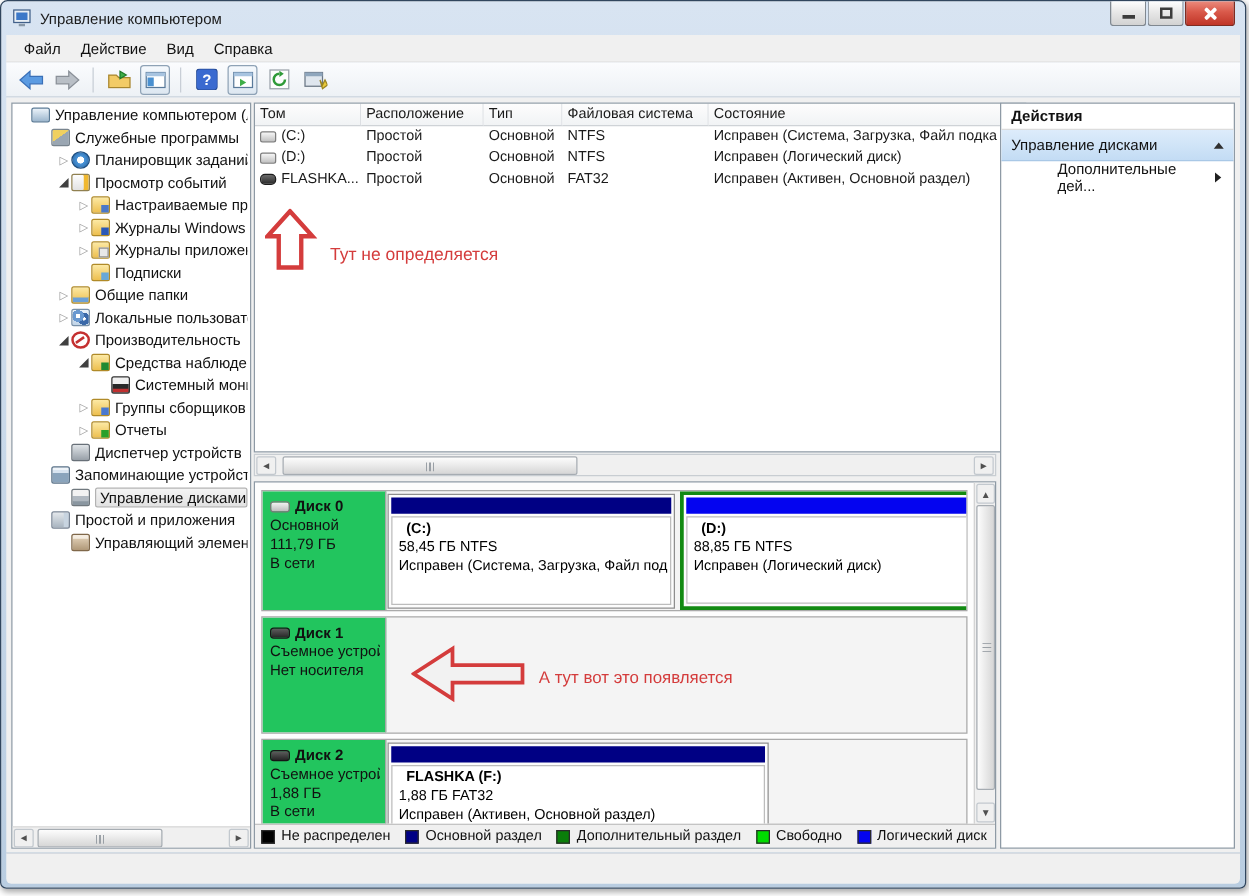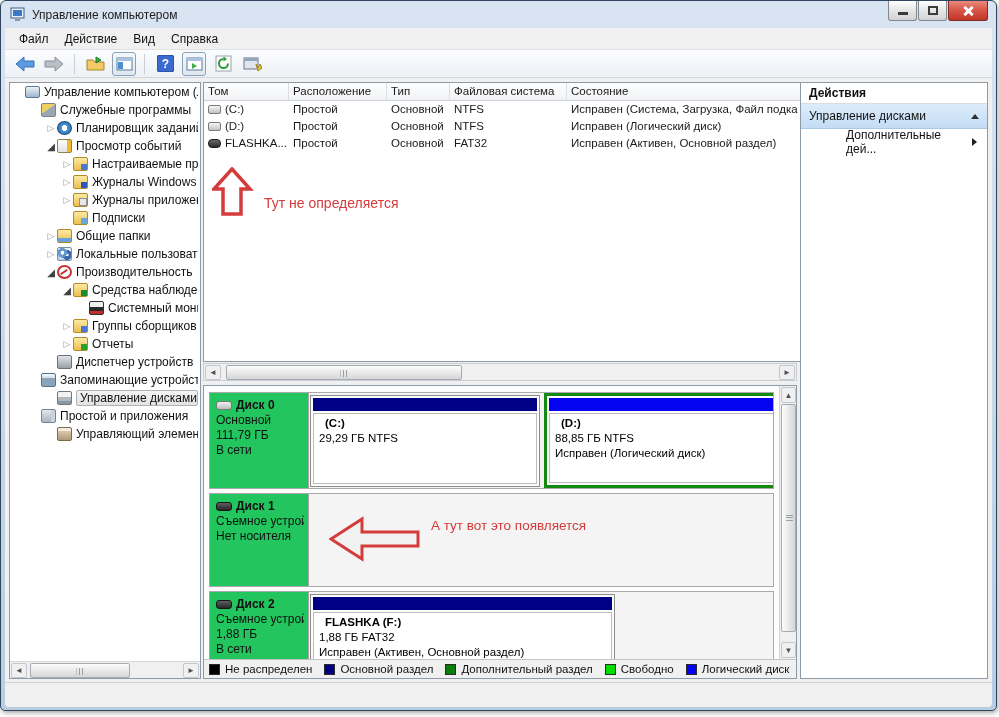--- a/index.html
+++ b/index.html
@@ -364,21 +364,22 @@
               <span>Диск 0</span>
             </div>
           <div class="dline">Основной</div>
           <div class="dline">111,79 ГБ</div>
           <div class="dline">В сети</div>
         </div>
         <div class="part" style="left:100px;top:2px;width:230px;height:92px">
           <div class="pbar" style="background: rgb(0, 0, 132);"></div>
           <div class="pbody">
             <div class="pt">(C:)</div>
-            <div>29,29 ГБ NTFS</div>
+            <div>58,45 ГБ NTFS</div>
+            <div>Исправен (Система, Загрузка, Файл под</div>
           </div>
         </div>
         <div class="extwrap" style="left:334px;top:0;width:238px;height:95px">
           <div class="pbar" style="background: rgb(4, 4, 240);"></div>
           <div class="pbody">
             <div class="pt">(D:)</div>
             <div>88,85 ГБ NTFS</div>
             <div>Исправен (Логический диск)</div>
           </div>
         </div>
@@ -391,21 +392,21 @@
               <span>Диск 1</span>
             </div>
           <div class="dline">Съемное устрой</div>
           <div class="dline"></div>
           <div class="dline">Нет носителя</div>
         </div>
       </div>
       <svg style="position:absolute;left:125px;top:130px" width="92" height="46">
         <polygon points="2,23 33,3 33,16 89,16 89,30 33,30 33,43" fill="#f2f2f2" stroke="#d43c3c" stroke-width="3" stroke-linejoin="miter"></polygon>
       </svg>
-      <span class="anno-text red" style="left:227px;top:132px;font-size:13.5px">А тут вот это появляется</span>
+      <span class="anno-text red" style="left:227px;top:148px;font-size:13.5px">А тут вот это появляется</span>
 
       <div class="drow" style="top:205px;height:69px">
         <div class="dinfo">
           <div class="dname">
               <span class="dic removable"></span>
               <span>Диск 2</span>
             </div>
           <div class="dline">Съемное устрой</div>
           <div class="dline">1,88 ГБ</div>
           <div class="dline">В сети</div>

